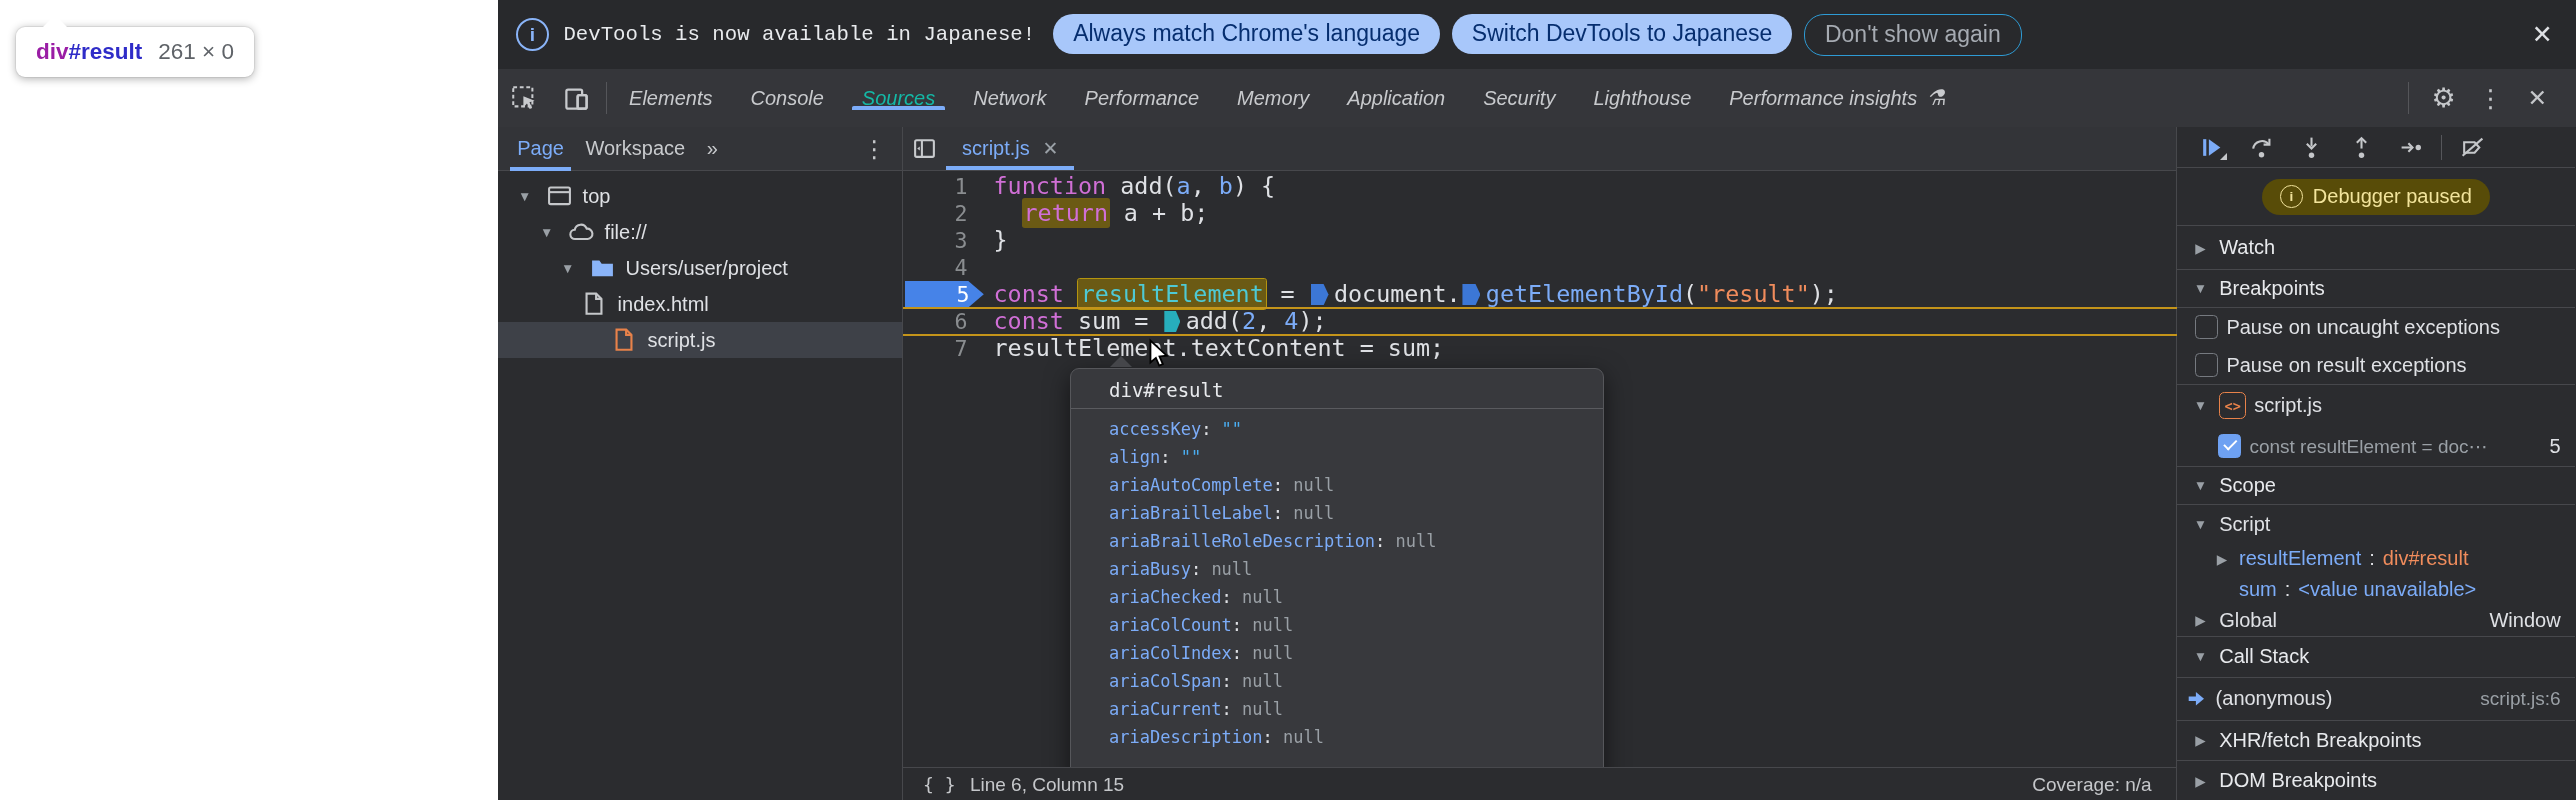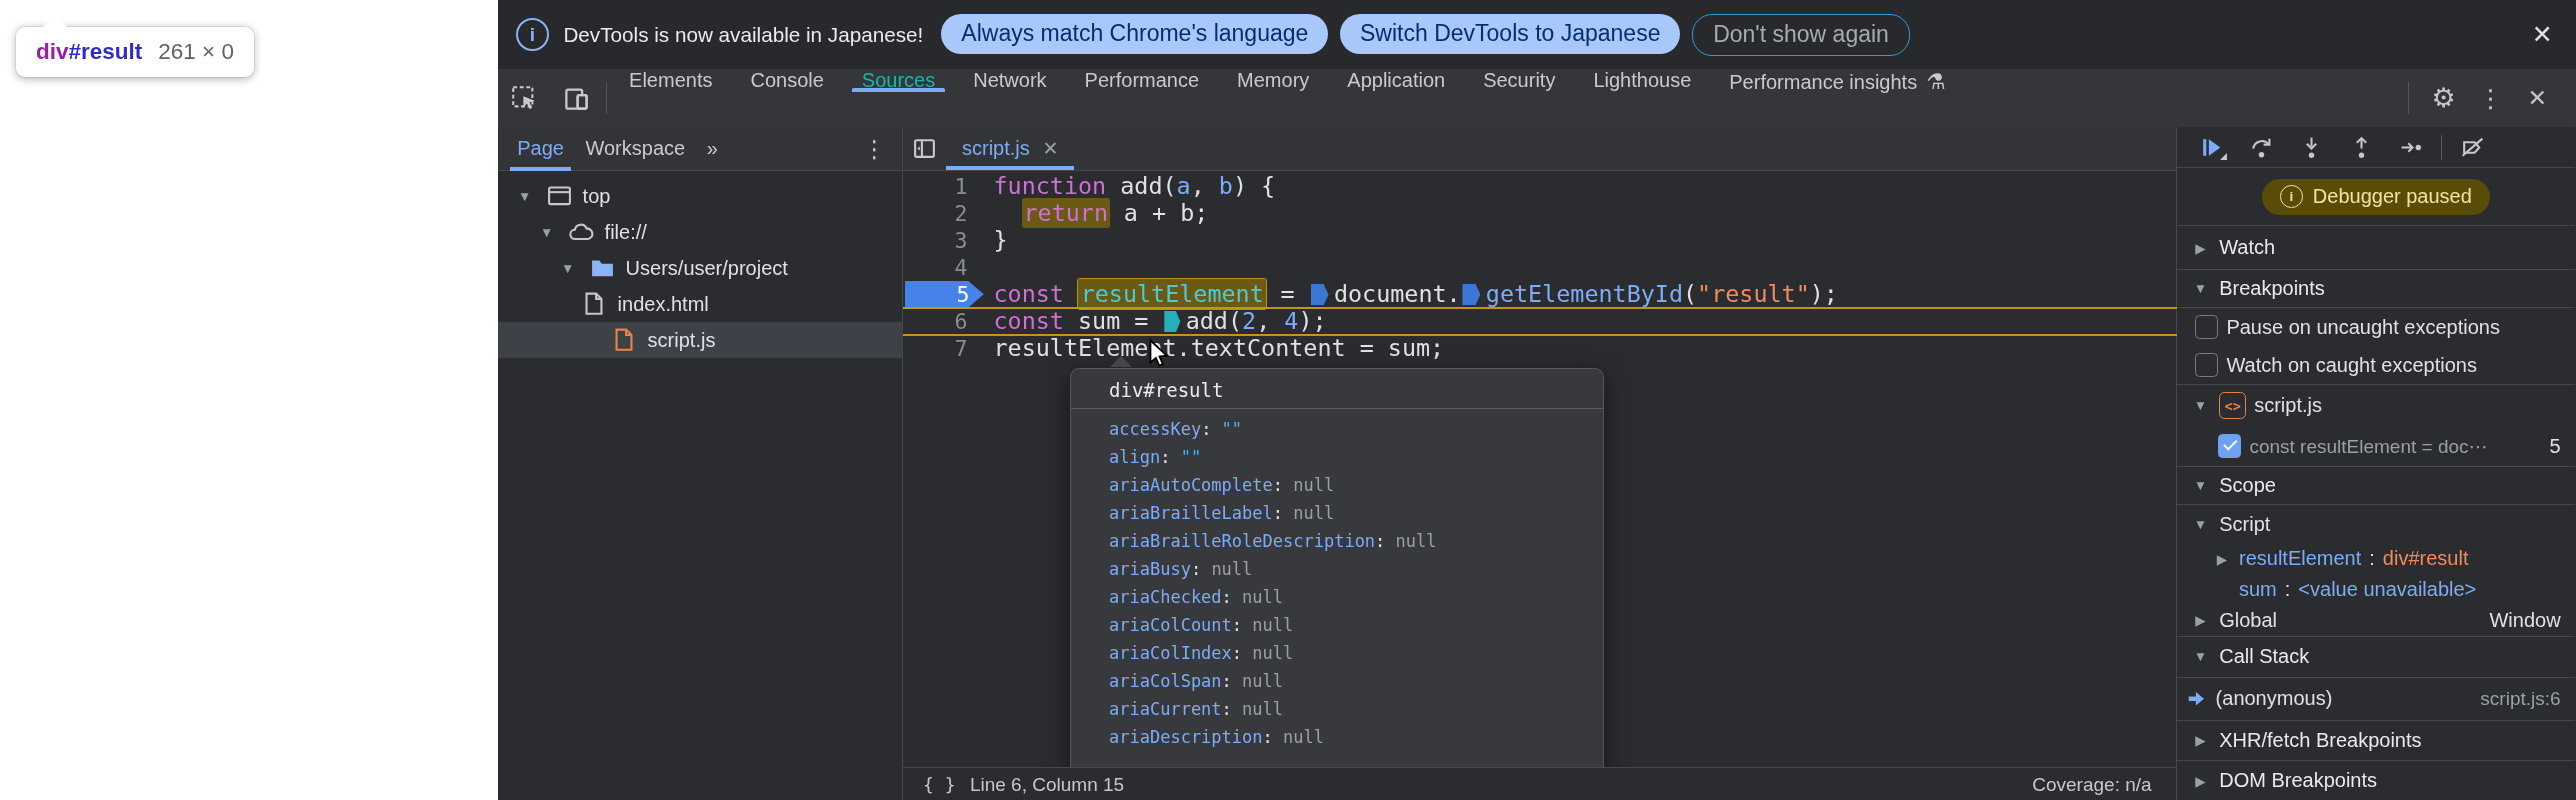--- a/index.html
+++ b/index.html
@@ -16,31 +16,31 @@
   .ov-tag .t1{color:#9a1da5;} .ov-tag .t2{color:#2f2cc8;}
   .ov-dims{color:#5f6368;}
 
   
   .devtools{position:absolute;left:498px;top:0;width:2078px;height:801px;background:#2b2c2f;color:#dfe1e5;}
 
   
   .infobar{height:69px;background:#28292c;display:flex;align-items:center;padding-left:18px;gap:14.4px;}
   .info-ic{width:29px;height:29px;border:2.2px solid #8ab4f8;border-radius:50%;color:#8ab4f8;
            display:flex;align-items:center;justify-content:center;font-size:19px;font-weight:700;flex:none;}
-  .ib-msg{font-size:20.7px;color:#e8eaed;margin-right:3.6px;white-space:nowrap;}
+  .ib-msg{font-size:20.7px;color:#e8eaed;margin-right:3.6px;white-space:nowrap;font-family:Liberation Mono, monospace;}
   .ib-btn{height:40px;border-radius:20px;padding:0 20px;font-size:23px;display:flex;align-items:center;white-space:nowrap;cursor:default;}
   .ib-btn.filled{background:#a8c7fa;color:#062e6f;}
   .ib-btn.outline{border:1.8px solid #2e9bd5;color:#a6abb2;background:transparent;}
   .ib-close{margin-left:auto;margin-right:23.4px;color:#dfe1e5;font-size:25px;line-height:1;}
 
   
   .toolbar{height:58px;background:#35363a;display:flex;align-items:center;border-bottom:0.9px solid #27282b;}
   .tb-ic{width:52px;height:58px;display:flex;align-items:center;justify-content:center;color:#c8cacd;flex:none;}
   .tb-sep{width:0.9px;height:32px;background:#55565a;margin:0 3.6px;flex:none;}
-  .tabs{display:flex;height:58px;align-items:flex-start;}
+  .tabs{display:flex;height:58px;align-items:center;font-style:italic;}
   .tab{position:relative;display:flex;align-items:center;gap:9px;padding:0 19px;font-size:20px;color:#c8cacd;white-space:nowrap;}
   .tab.active{color:#14b8a6;}
   .tab.active::after{content:"";position:absolute;left:9px;right:9px;bottom:0;height:3.6px;background:#7cacf8;border-radius:1.8px 1.8px 0 0;}
   .tab .flask{font-size:21.6px;}
   .tb-right{margin-left:auto;display:flex;align-items:center;gap:5.4px;padding-right:12.6px;}
   .glyph{color:#c5c7ca;}
 
   
   .navigator{position:absolute;left:0;top:127px;width:405px;height:674px;background:#2b2c2f;border-right:0.9px solid #47484c;box-sizing:border-box;}
   .nav-hdr{height:44px;background:#333438;display:flex;align-items:center;padding:0 9px 0 12px;gap:7.2px;border-bottom:0.9px solid #47484c;box-sizing:border-box;font-size:20px;}
@@ -378,21 +378,21 @@
       <div class="sec-hdr bb" style="height:38px;">
         <span class="tri">▼</span>
         <span>Breakpoints</span>
       </div>
       <div class="srow" style="height:38px;padding-left:18px;">
         <span class="cb"></span>
         <span>Pause on uncaught exceptions</span>
       </div>
       <div class="srow bb" style="height:39px;padding-left:18px;">
         <span class="cb"></span>
-        <span>Watch on caught exceptions</span>
+        <span>Pause on result exceptions</span>
       </div>
       <div class="srow" style="height:41px;padding-left:12.6px;">
         <span class="tri">▼</span>
         <span class="code-ic">&lt;&gt;</span>
         <span>script.js</span>
       </div>
       <div class="srow bb" style="height:41px;padding-left:41px;">
         <span class="cb on"></span>
         <span class="dim" style="font-size:19px;">const resultElement = doc⋯</span>
         <span class="right">5</span>

